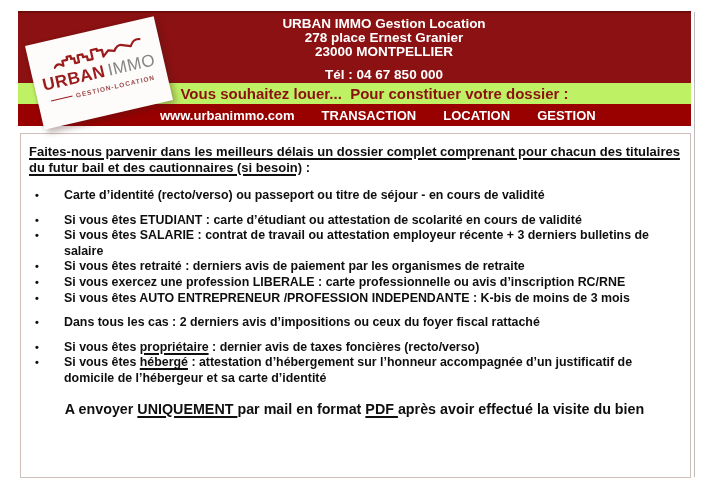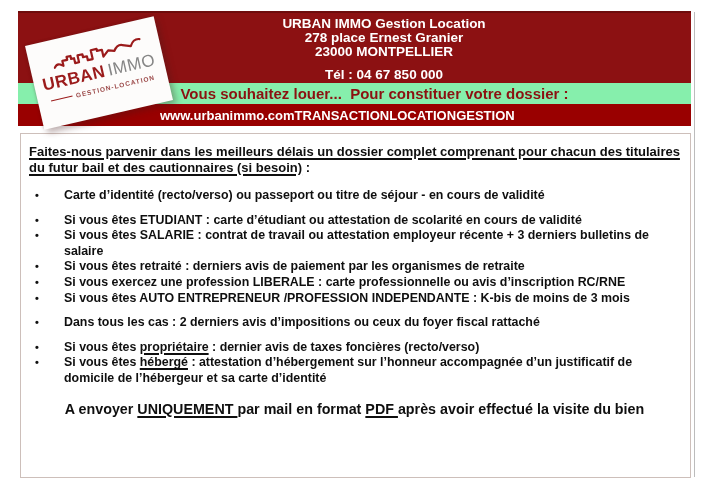--- a/index.html
+++ b/index.html
@@ -10,29 +10,29 @@
   
   .header-bar{
     position:absolute;left:18px;top:11px;width:673px;height:72px;
     background:#8C1112;border-top:2px solid #6E0C0C;box-sizing:border-box;
     color:#ffffff;font-weight:700;font-size:13.5px;text-align:center;
     padding-top:4px;padding-left:59px;line-height:14px;
   }
   .header-bar .phone{margin-top:9px;}
   
   .subheader{
-    position:absolute;left:18px;top:83px;width:673px;height:21px;background:#86efac;
+    position:absolute;left:18px;top:83px;width:673px;height:21px;background:#bef264;
     display:flex;align-items:center;justify-content:center;
     color:#8B1111;font-weight:700;font-size:15px;padding-left:40px;box-sizing:border-box;
   }
   .subheader span{white-space:pre;}
   
   .navbar{
     position:absolute;left:18px;top:104px;width:673px;height:22px;background:#990000;
-    display:flex;align-items:center;padding-left:142px;box-sizing:border-box;
+    display:flex;align-items:center;gap:27px;padding-left:142px;box-sizing:border-box;
     color:#ffffff;font-weight:700;font-size:13px;
   }
   
   .logo-card{
     position:absolute;left:33px;top:30px;width:132px;height:86px;
     background:#fdfcfb;transform:rotate(-13deg);
     box-shadow:3px 4px 6px rgba(70,25,25,.35), -1px -1px 2px rgba(70,25,25,.15);
     z-index:5;display:flex;flex-direction:column;align-items:center;
     padding-top:12px;box-sizing:border-box;
   }

